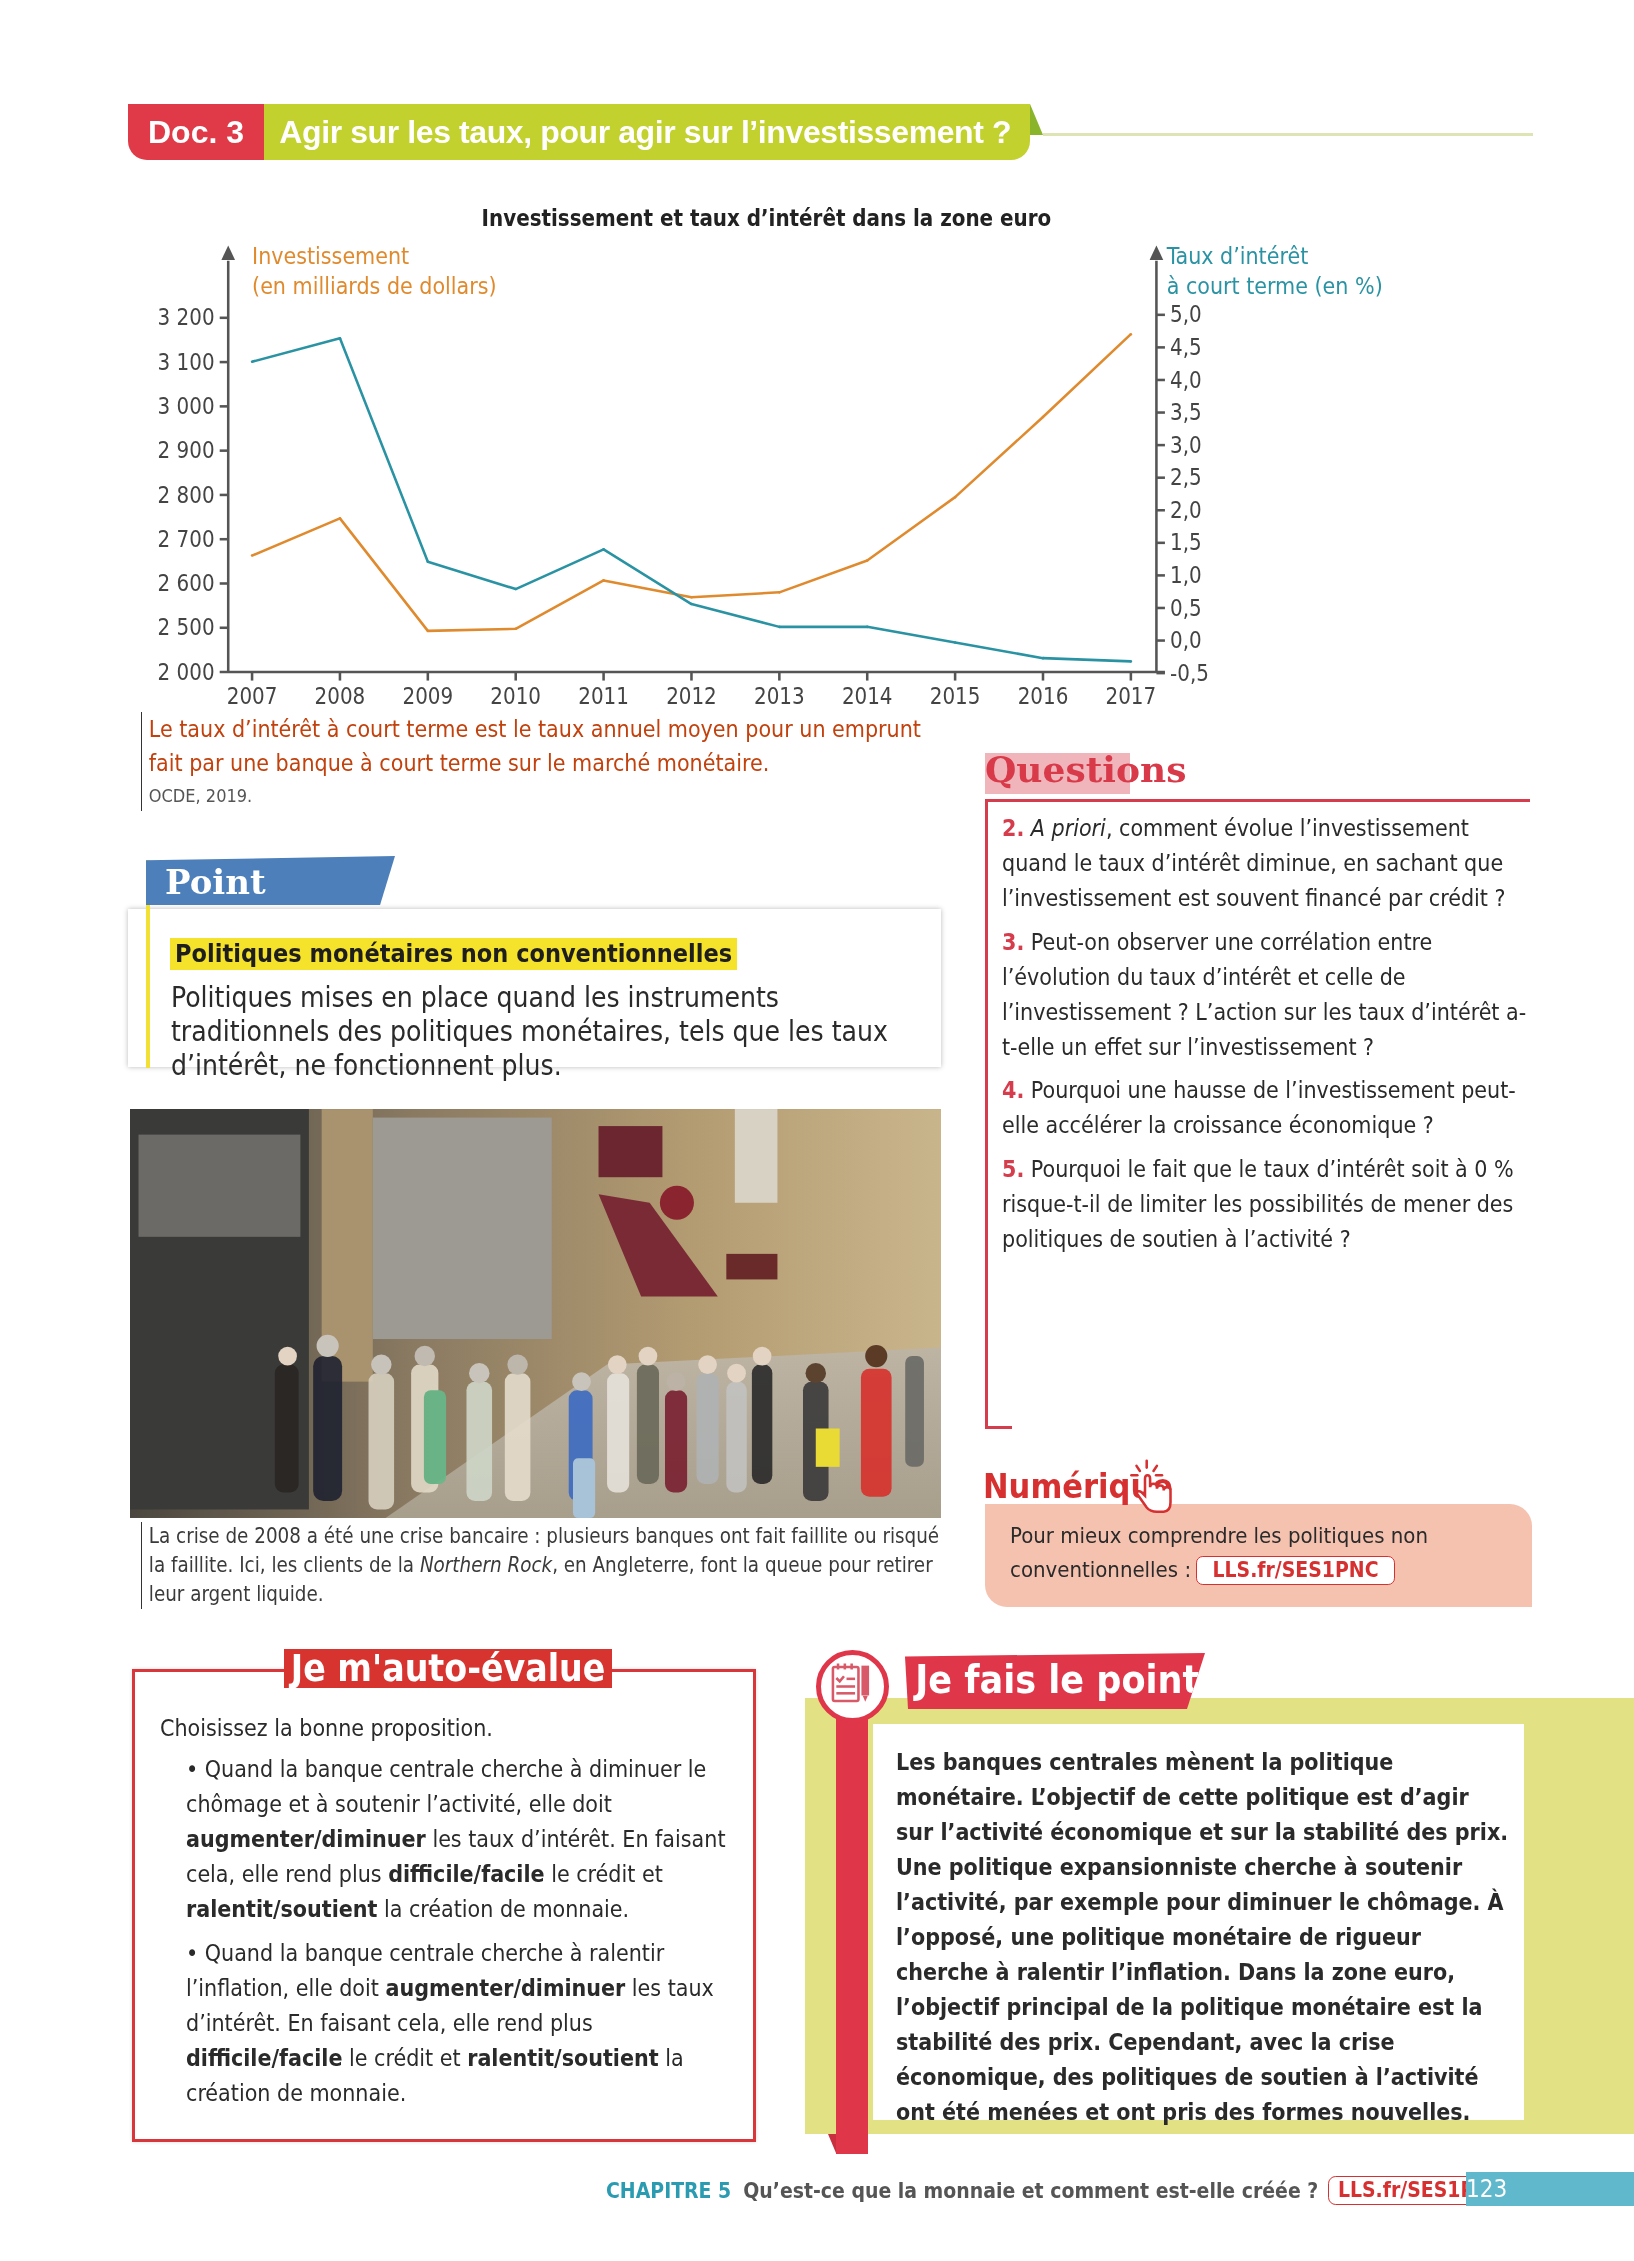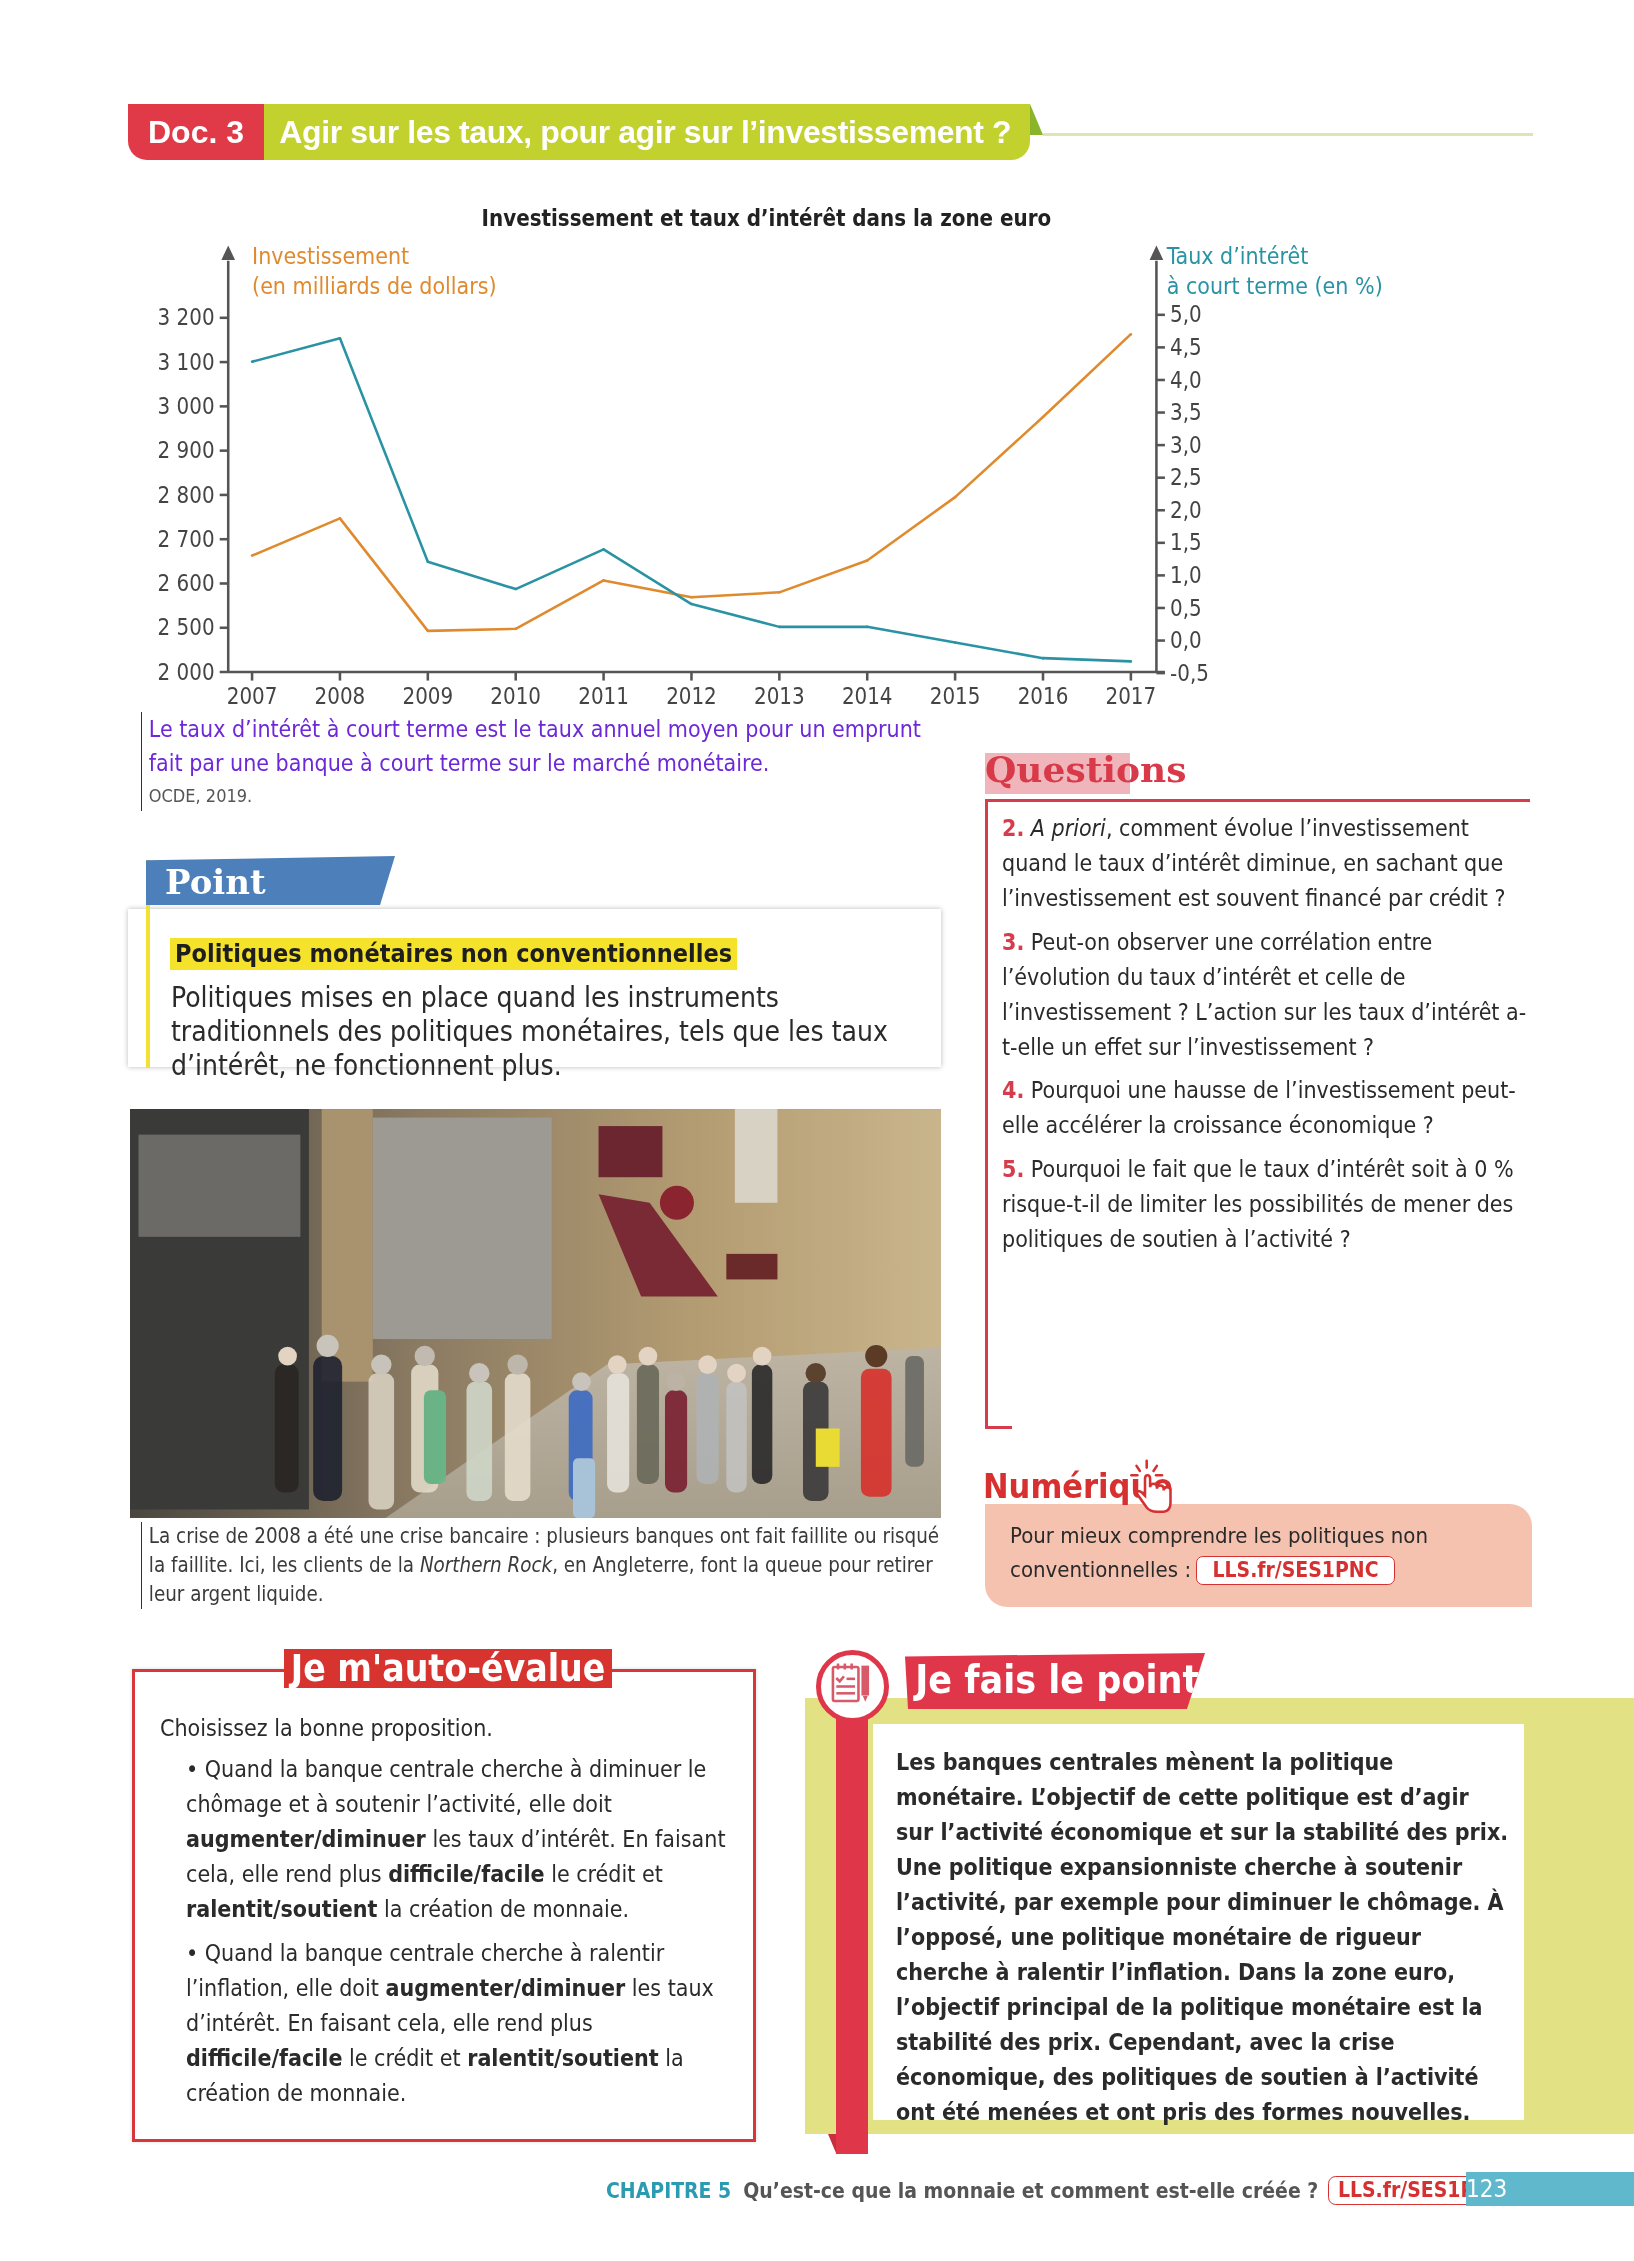--- a/index.html
+++ b/index.html
@@ -8,21 +8,21 @@
   
   #doc-label{left:128px;top:104px;width:136px;height:56px;background:#e03a48;border-bottom-left-radius:19px;color:#fff;font-weight:bold;font-size:32px;line-height:56px;text-align:center;font-family:"Liberation Sans Narrow","Liberation Sans",sans-serif;}
   #doc-title{left:264px;top:104px;width:766px;height:56px;background:#c2d12d;border-bottom-right-radius:19px;color:#fff;font-weight:bold;font-size:32px;line-height:56px;padding-left:15.3px;box-sizing:border-box;font-family:"Liberation Sans Narrow","Liberation Sans",sans-serif;letter-spacing:-0.4px;}
   #doc-fold{left:1030px;top:104px;width:0;height:0;border-left:13.6px solid #8ab52a;border-top:31px solid transparent;}
   #doc-line{left:1043px;top:133px;width:490px;height:3.4px;background:#dfe4b4;}
   
   #chart-svg{left:0;top:196px;}
   #chart-svg text{font-family:"DejaVu Sans Condensed","DejaVu Sans",sans-serif;}
   
   #note{left:141px;top:712px;width:809px;border-left:1.7px solid #333;padding-left:6.8px;}
-  #note .t{font-size:23px;line-height:34px;color:#6d28d9;}
+  #note .t{font-size:23px;line-height:34px;color:#c2410c;}
   #note .src{font-size:18px;color:#555;line-height:31px;}
   
   #pn-tag{left:146px;top:856px;width:249px;height:49px;background:#4d80ba;clip-path:polygon(0 4.3px,100% 0,94% 100%,0 100%);}
   #pn-tag span{position:absolute;left:19px;top:1.7px;color:#fff;font-family:"DejaVu Serif","Liberation Serif",serif;font-weight:bold;font-size:34px;line-height:48px;}
   #pn-box{left:128px;top:909px;width:813px;height:158px;background:#fff;box-shadow:0 0 5.1px rgba(0,0,0,0.28);}
   #pn-bar{left:146px;top:860px;width:4.3px;height:208px;background:#f3e034;}
   #pn-term{left:170px;top:938px;height:32px;padding:0 5.1px;background:#f5e22b;font-weight:bold;font-size:25px;line-height:32px;color:#1e1e1e;text-align:right;}
   #pn-def{left:171px;top:981px;width:758px;font-size:28px;line-height:34px;color:#2a2a2a;}
   
   #photo{left:130px;top:1109px;width:811px;height:409px;overflow:hidden;background:#8c8070;}

